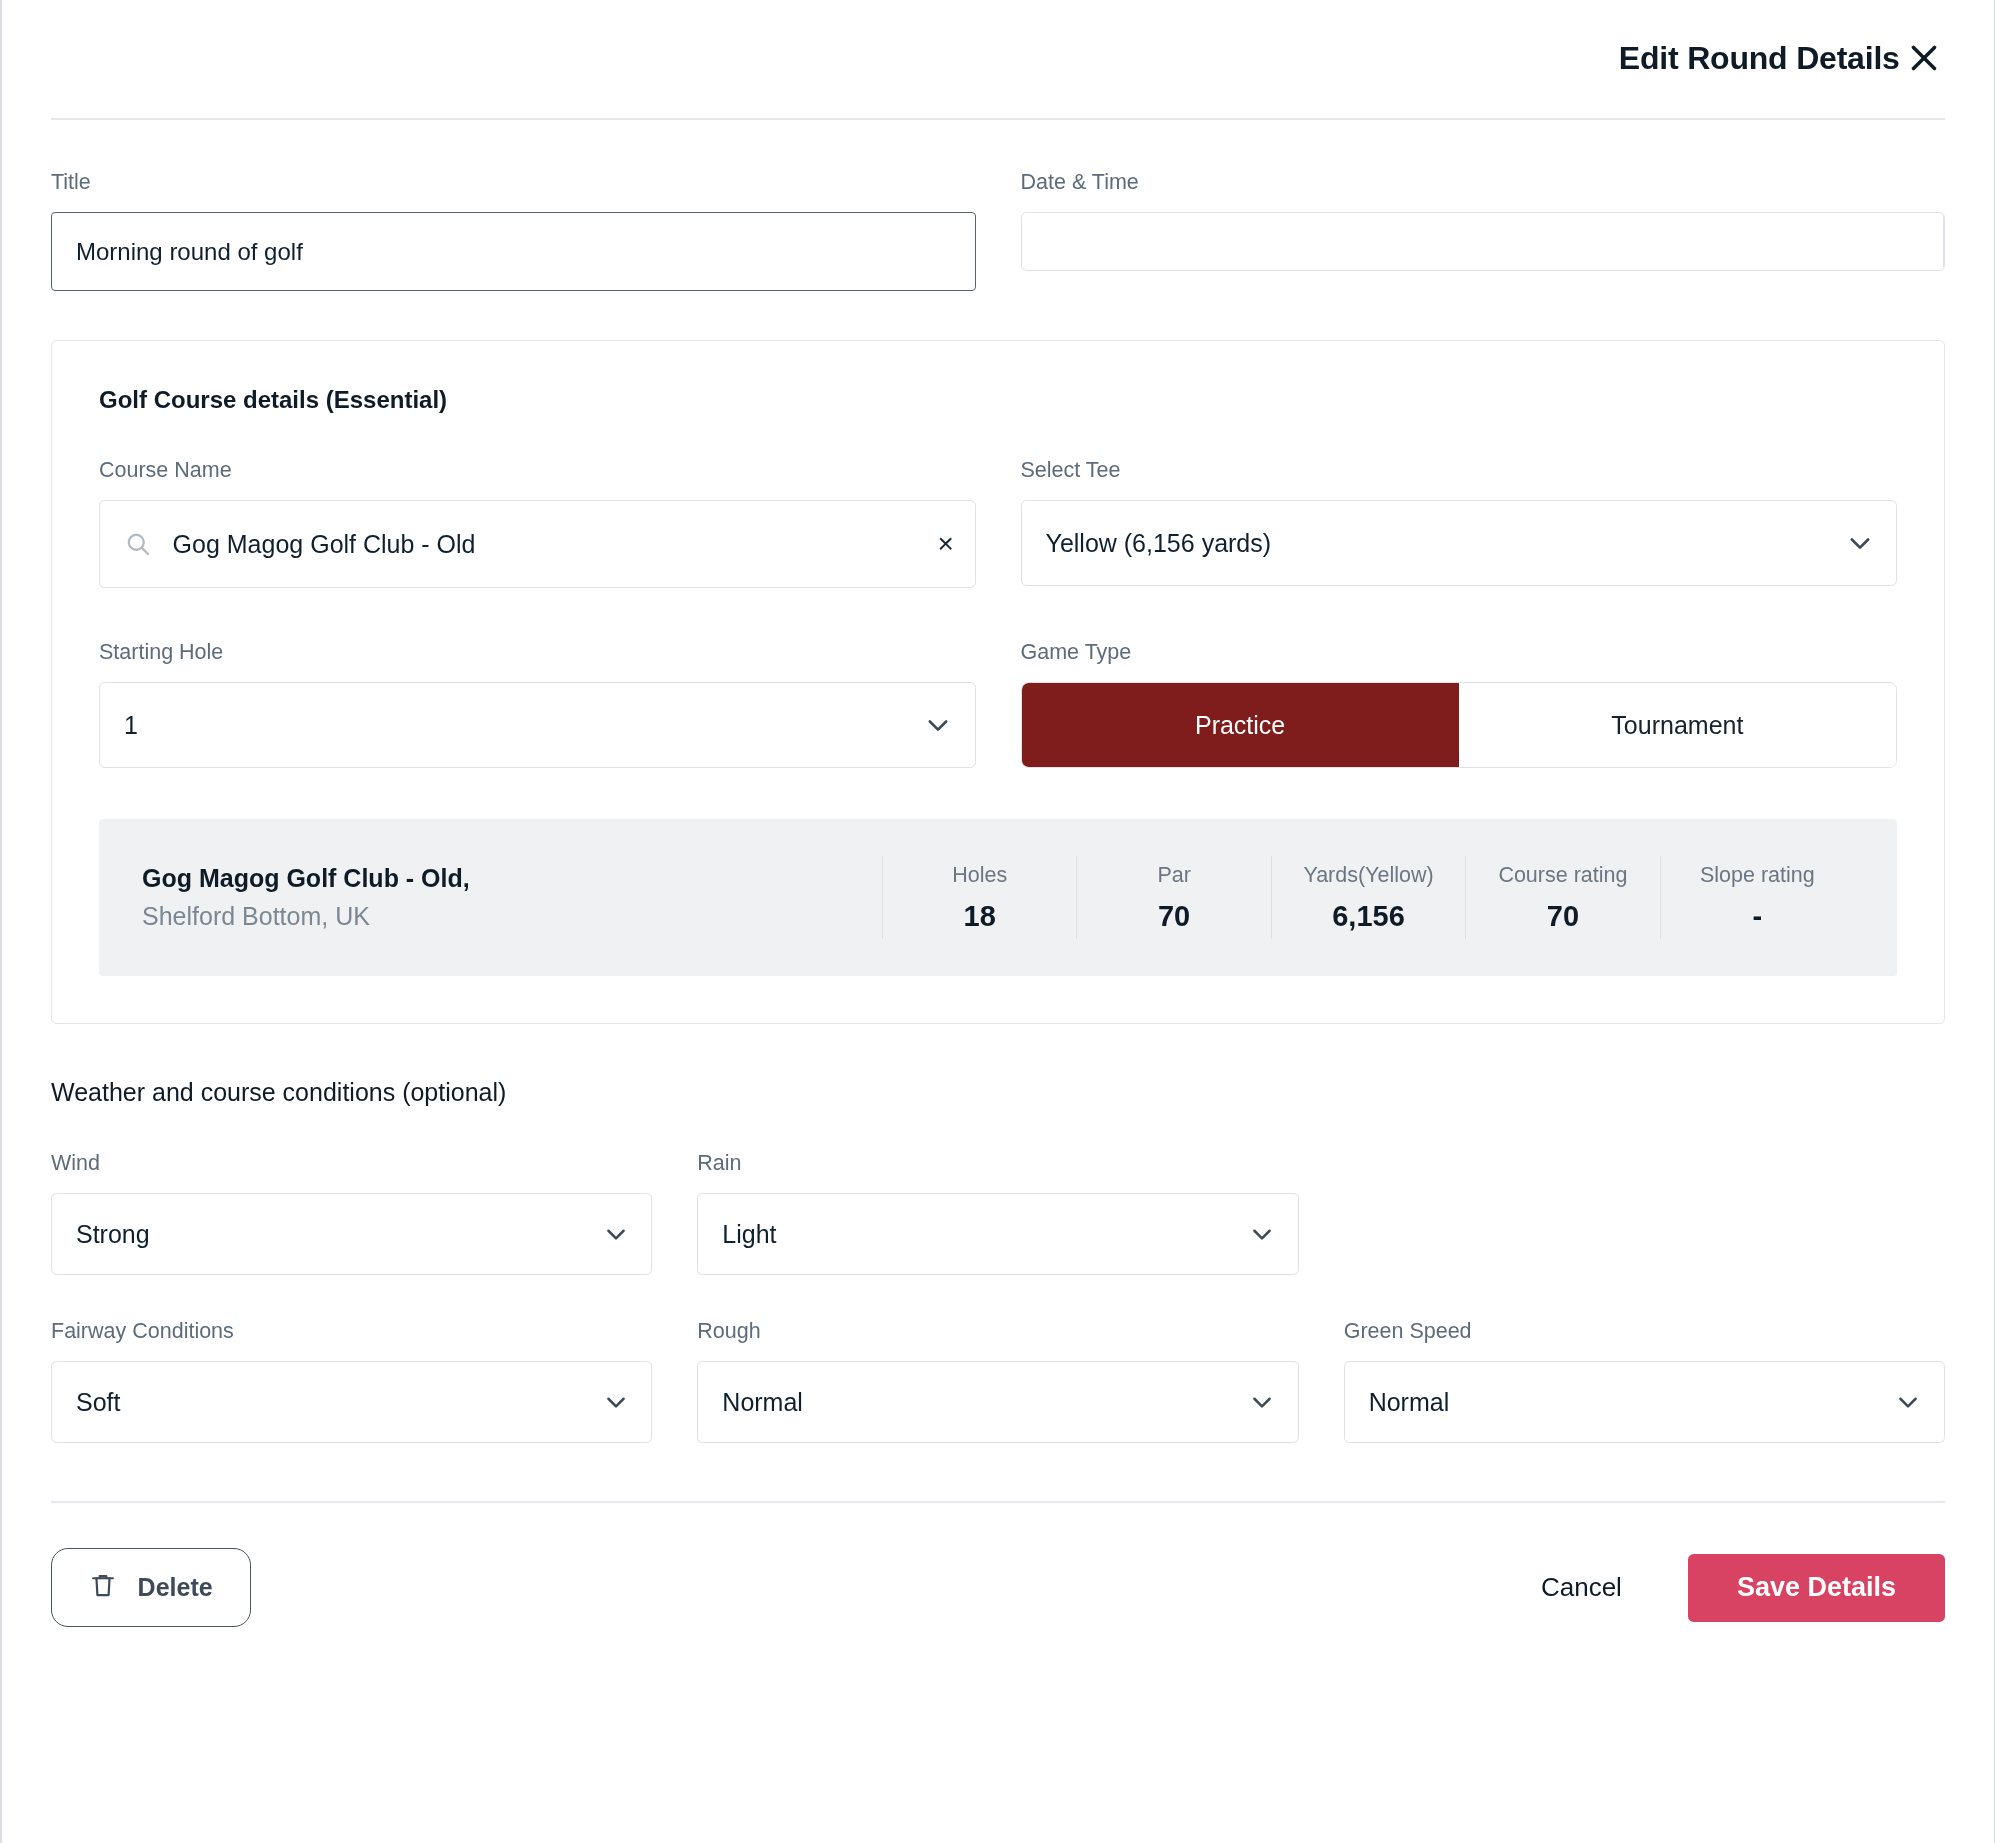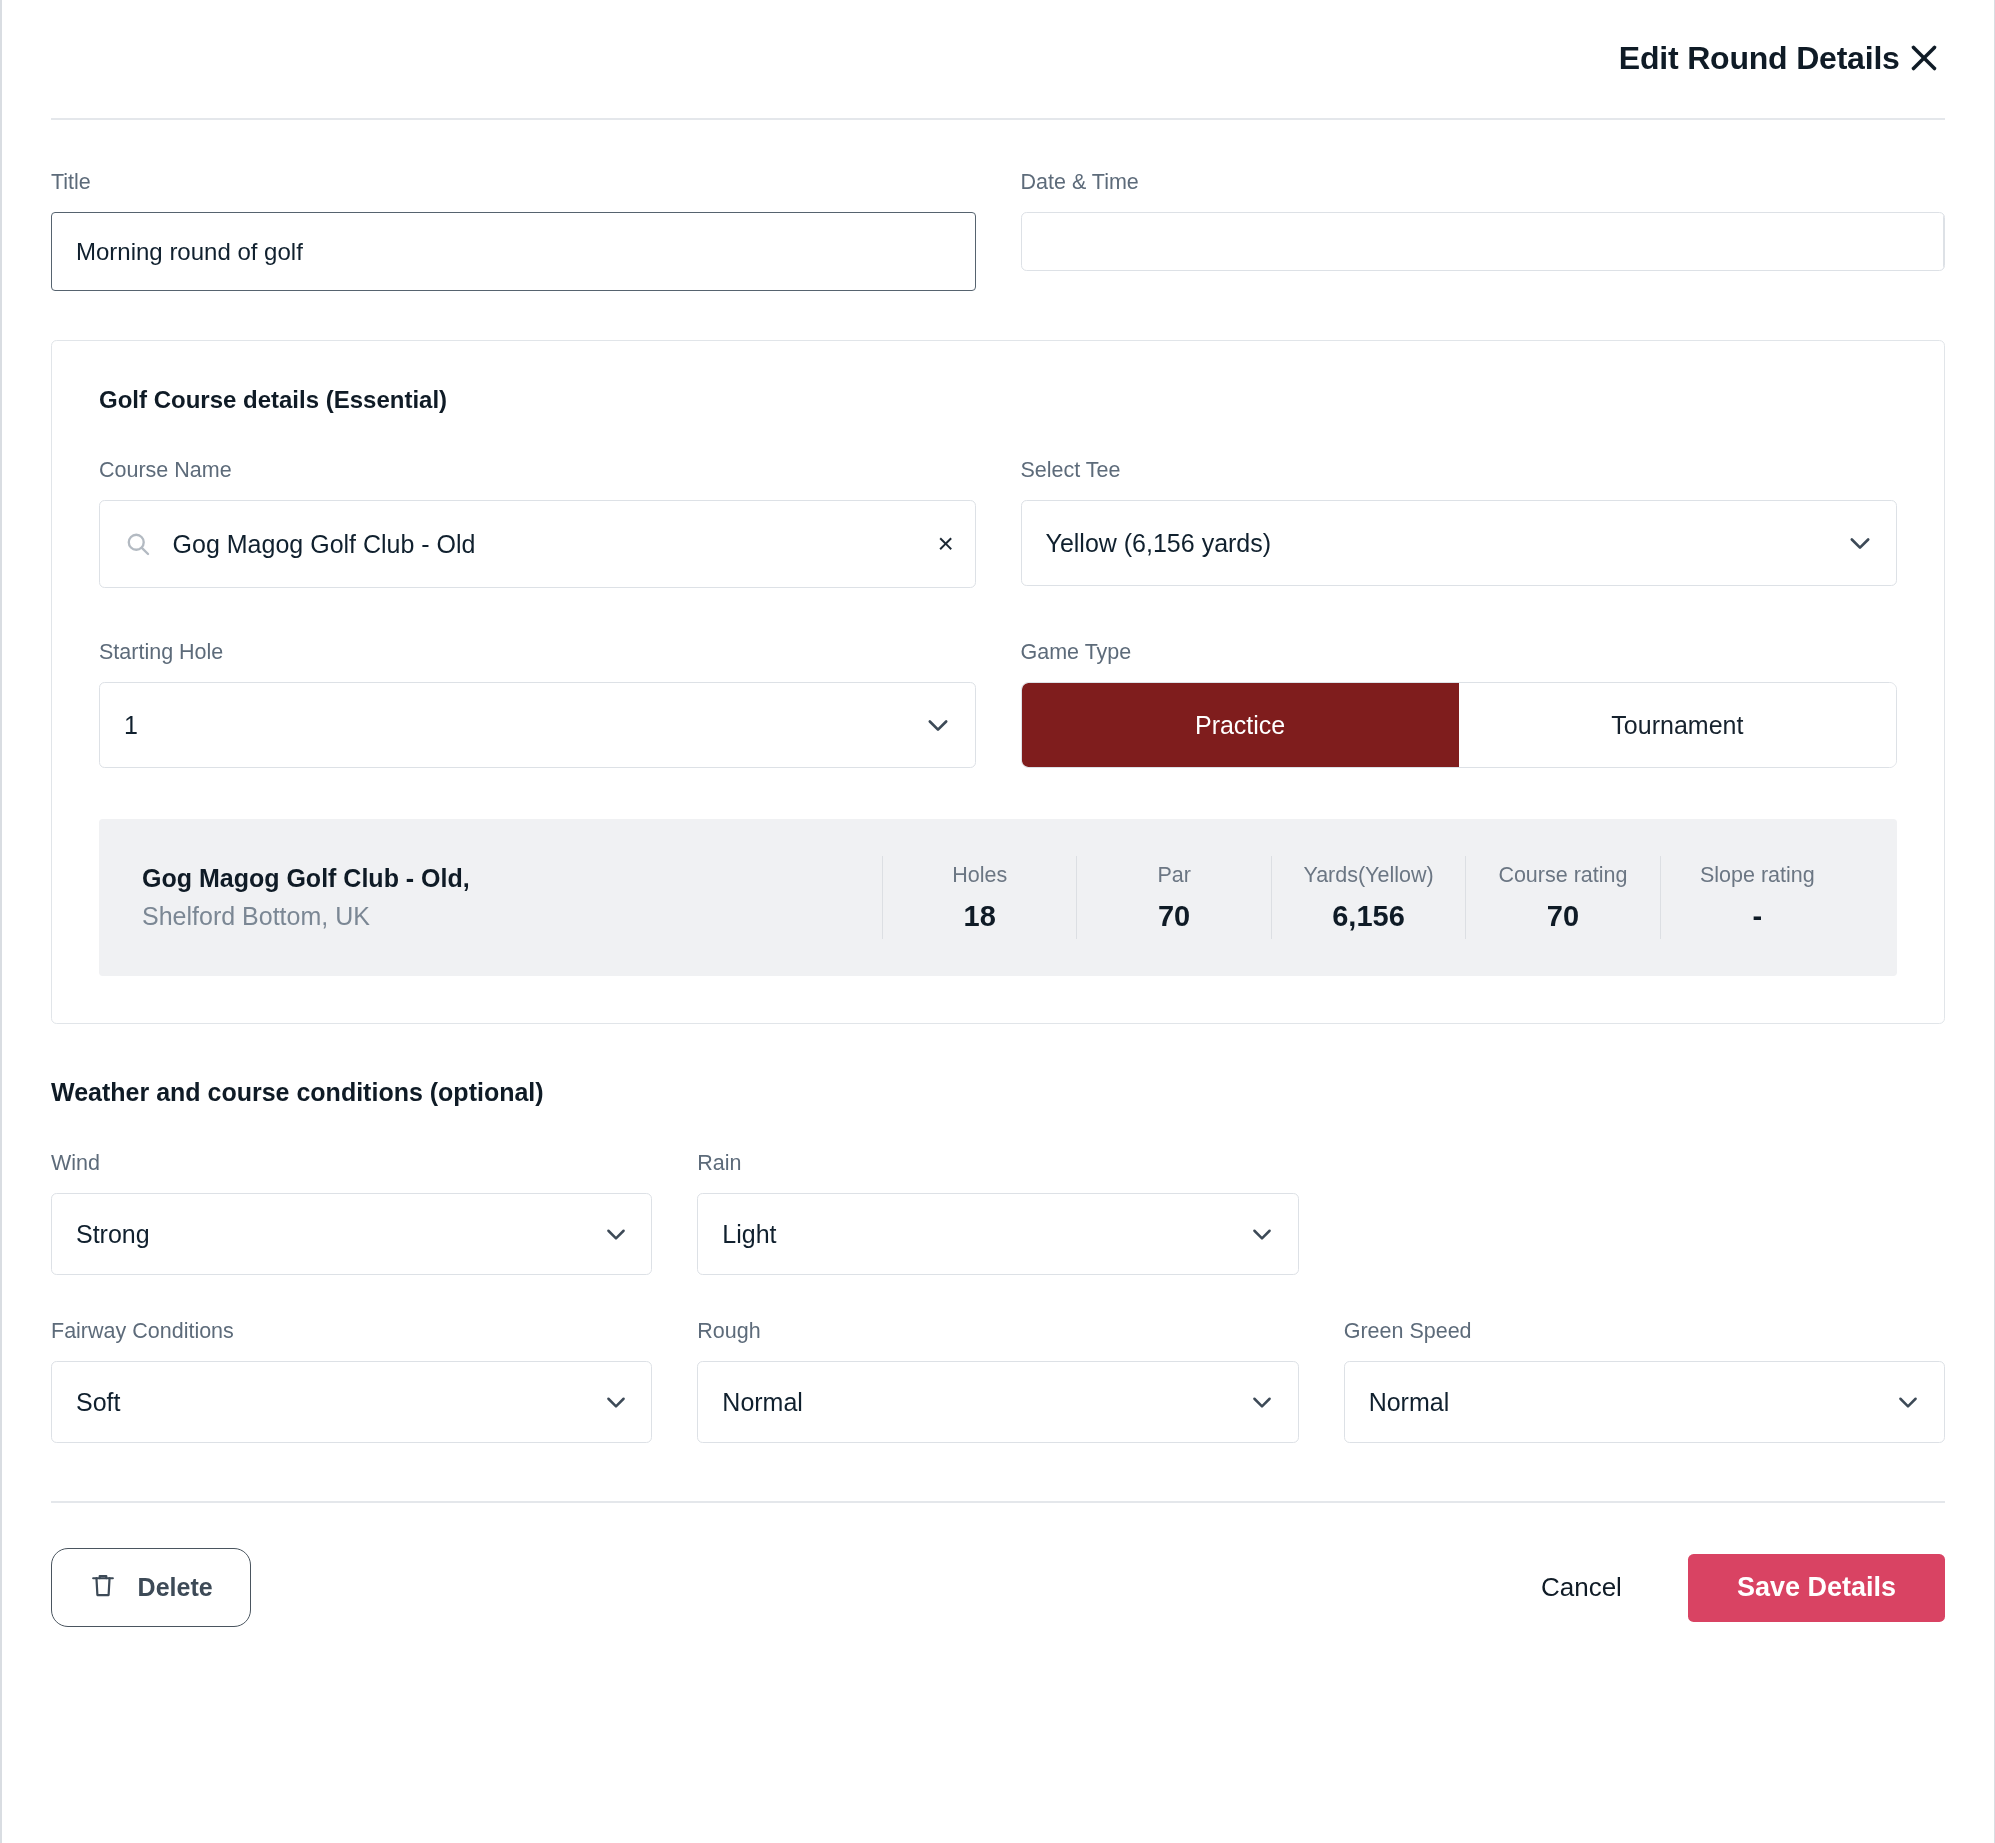--- a/index.html
+++ b/index.html
@@ -247,21 +247,21 @@
     font-size: 29px;
     font-weight: bold;
     color: #0f1b26;
     margin-top: 9.4px;
     line-height: 1.2;
   }
 
   
   .section-title {
     font-size: 25px;
-    font-weight: bold;
+    font-weight: normal;
     color: #0f1b26;
     margin-top: 54px;
   }
   .row-three {
     display: flex;
     gap: 45px;
     margin-top: 43px;
   }
   .row-three .col { flex: 1 1 0; }
   .row-three.two-of-three .col.spacer { visibility: hidden; }

